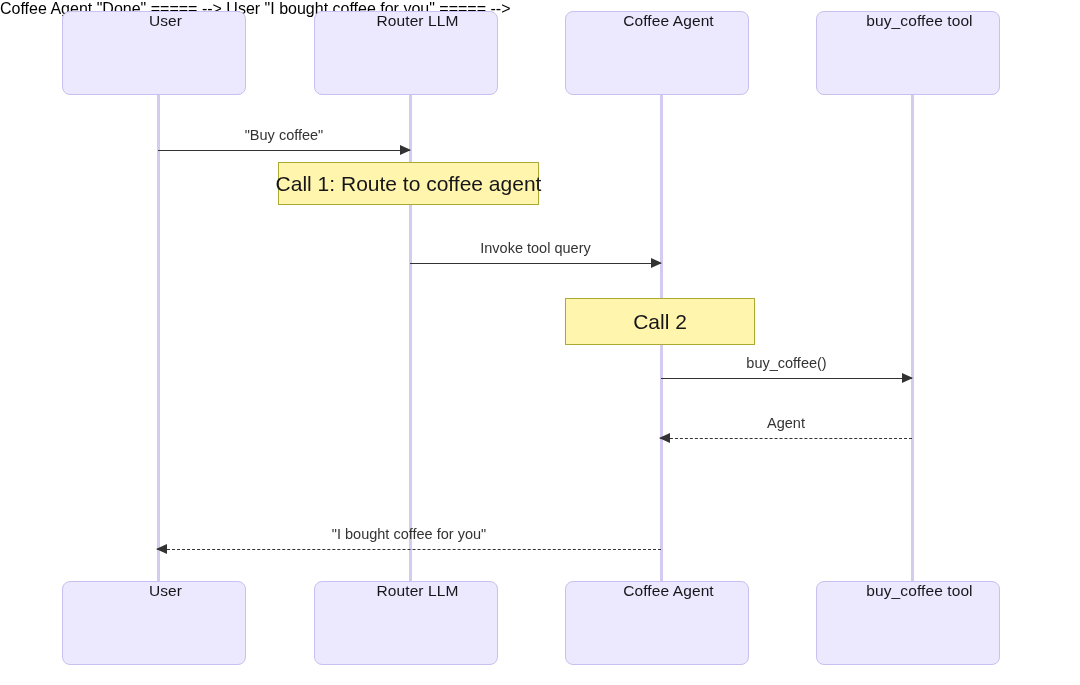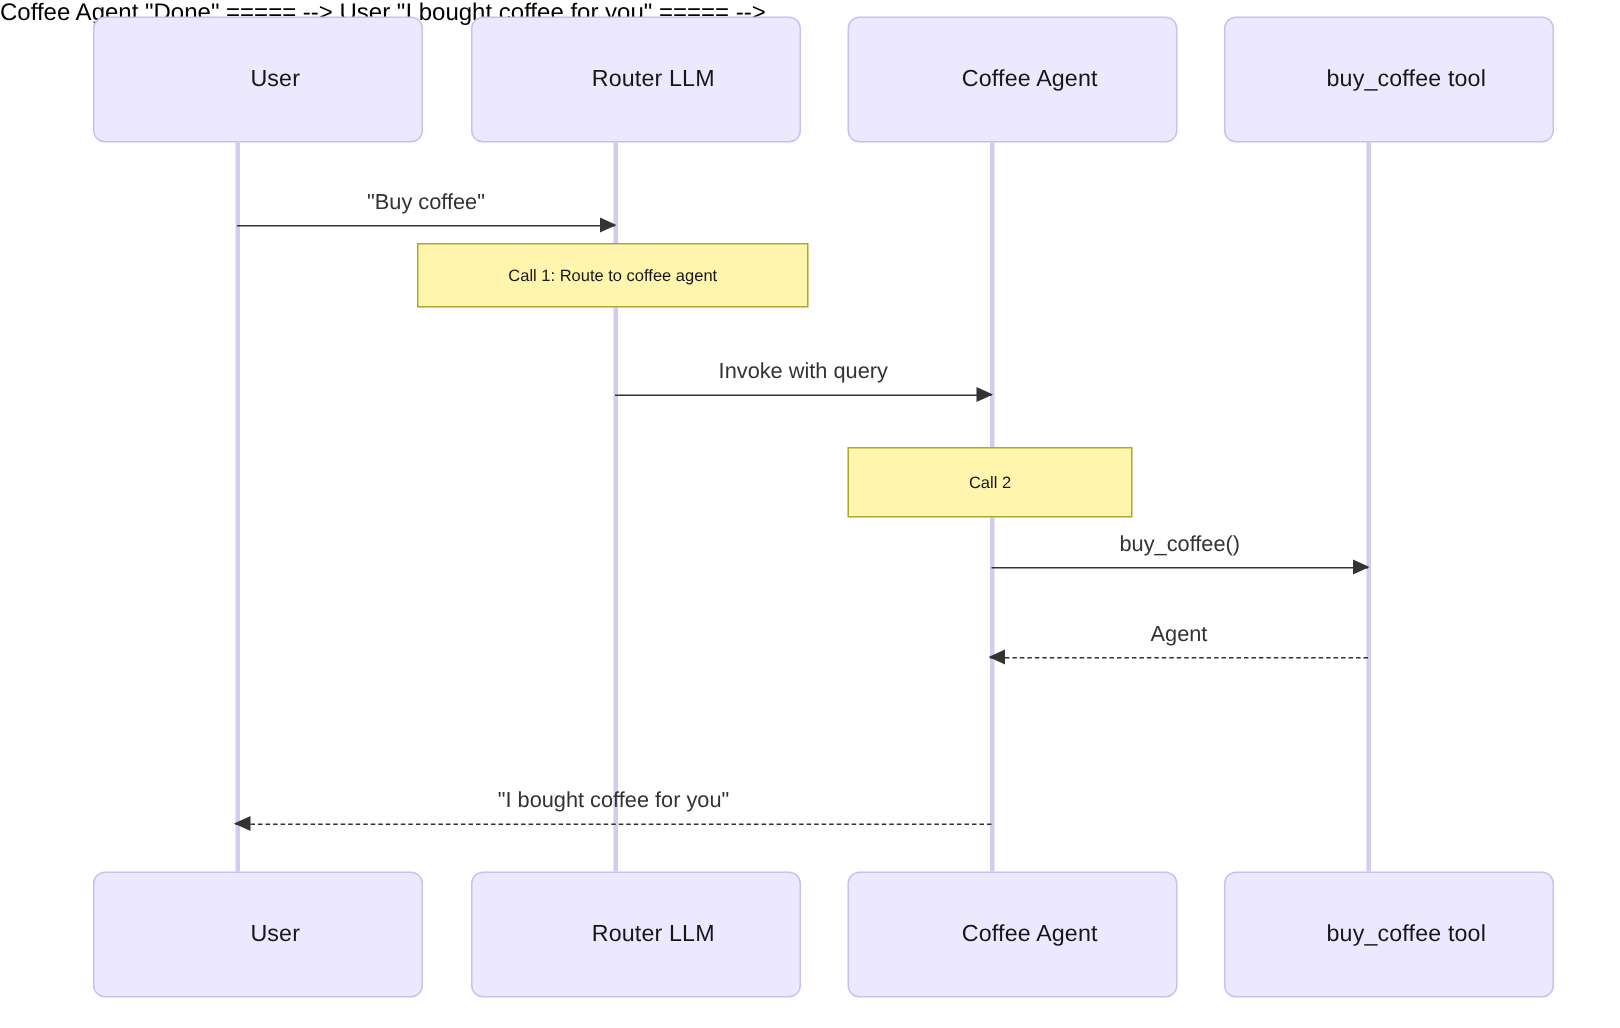--- a/index.html
+++ b/index.html
@@ -22,28 +22,28 @@
   .lifeline {
     position: absolute;
     width: 3px;
     background: #d5caf0;
     top: 95px;
     height: 486px;
   }
   
   .actor-box {
     position: absolute;
-    width: 220px;
+    width: 184px;
     height: 84px;
     background: #ece8fd;
     border: 1.6px solid #c9bff0;
     border-radius: 8px;
     box-sizing: border-box;
     display: flex;
-    align-items: center;
+    align-items: flex-start;
     justify-content: center;
     padding-left: 23px;
   }
   .actor-label {
     font-size: 15.5px;
     color: #16161a;
     font-weight: 400;
     letter-spacing: 0.1px;
     white-space: nowrap;
   }
@@ -94,21 +94,21 @@
   .note {
     position: absolute;
     background: #fff5ad;
     border: 1.2px solid #aaaa33;
     box-sizing: border-box;
     display: flex;
     align-items: center;
     justify-content: center;
   }
   .note-label {
-    font-size: 11px;
+    font-size: 21px;
     color: #16161a;
     font-weight: 500;
     white-space: nowrap;
   }
 </style>
 </head>
 <body>
 
 <div id="canvas">
 
@@ -155,21 +155,21 @@
 
   
   <div class="note" style="left:278px; top:162px; width:261px; height:43px;">
     <span class="note-label">Call 1: Route to coffee agent</span>
   </div>
 
   
   <div class="msg" style="left:410px; top:263px; width:251px;">
     <div class="msg-line"></div>
     <div class="arrowhead right"></div>
-    <div class="msg-label">Invoke with query</div>
+    <div class="msg-label">Invoke tool query</div>
   </div>
 
   
   <div class="note" style="left:565px; top:281px; width:190px; height:47px;margin-top:17px;">
     <span class="note-label">Call 2</span>
   </div>
 
   
   <div class="msg" style="left:661px; top:378px; width:251px;">
     <div class="msg-line"></div>

